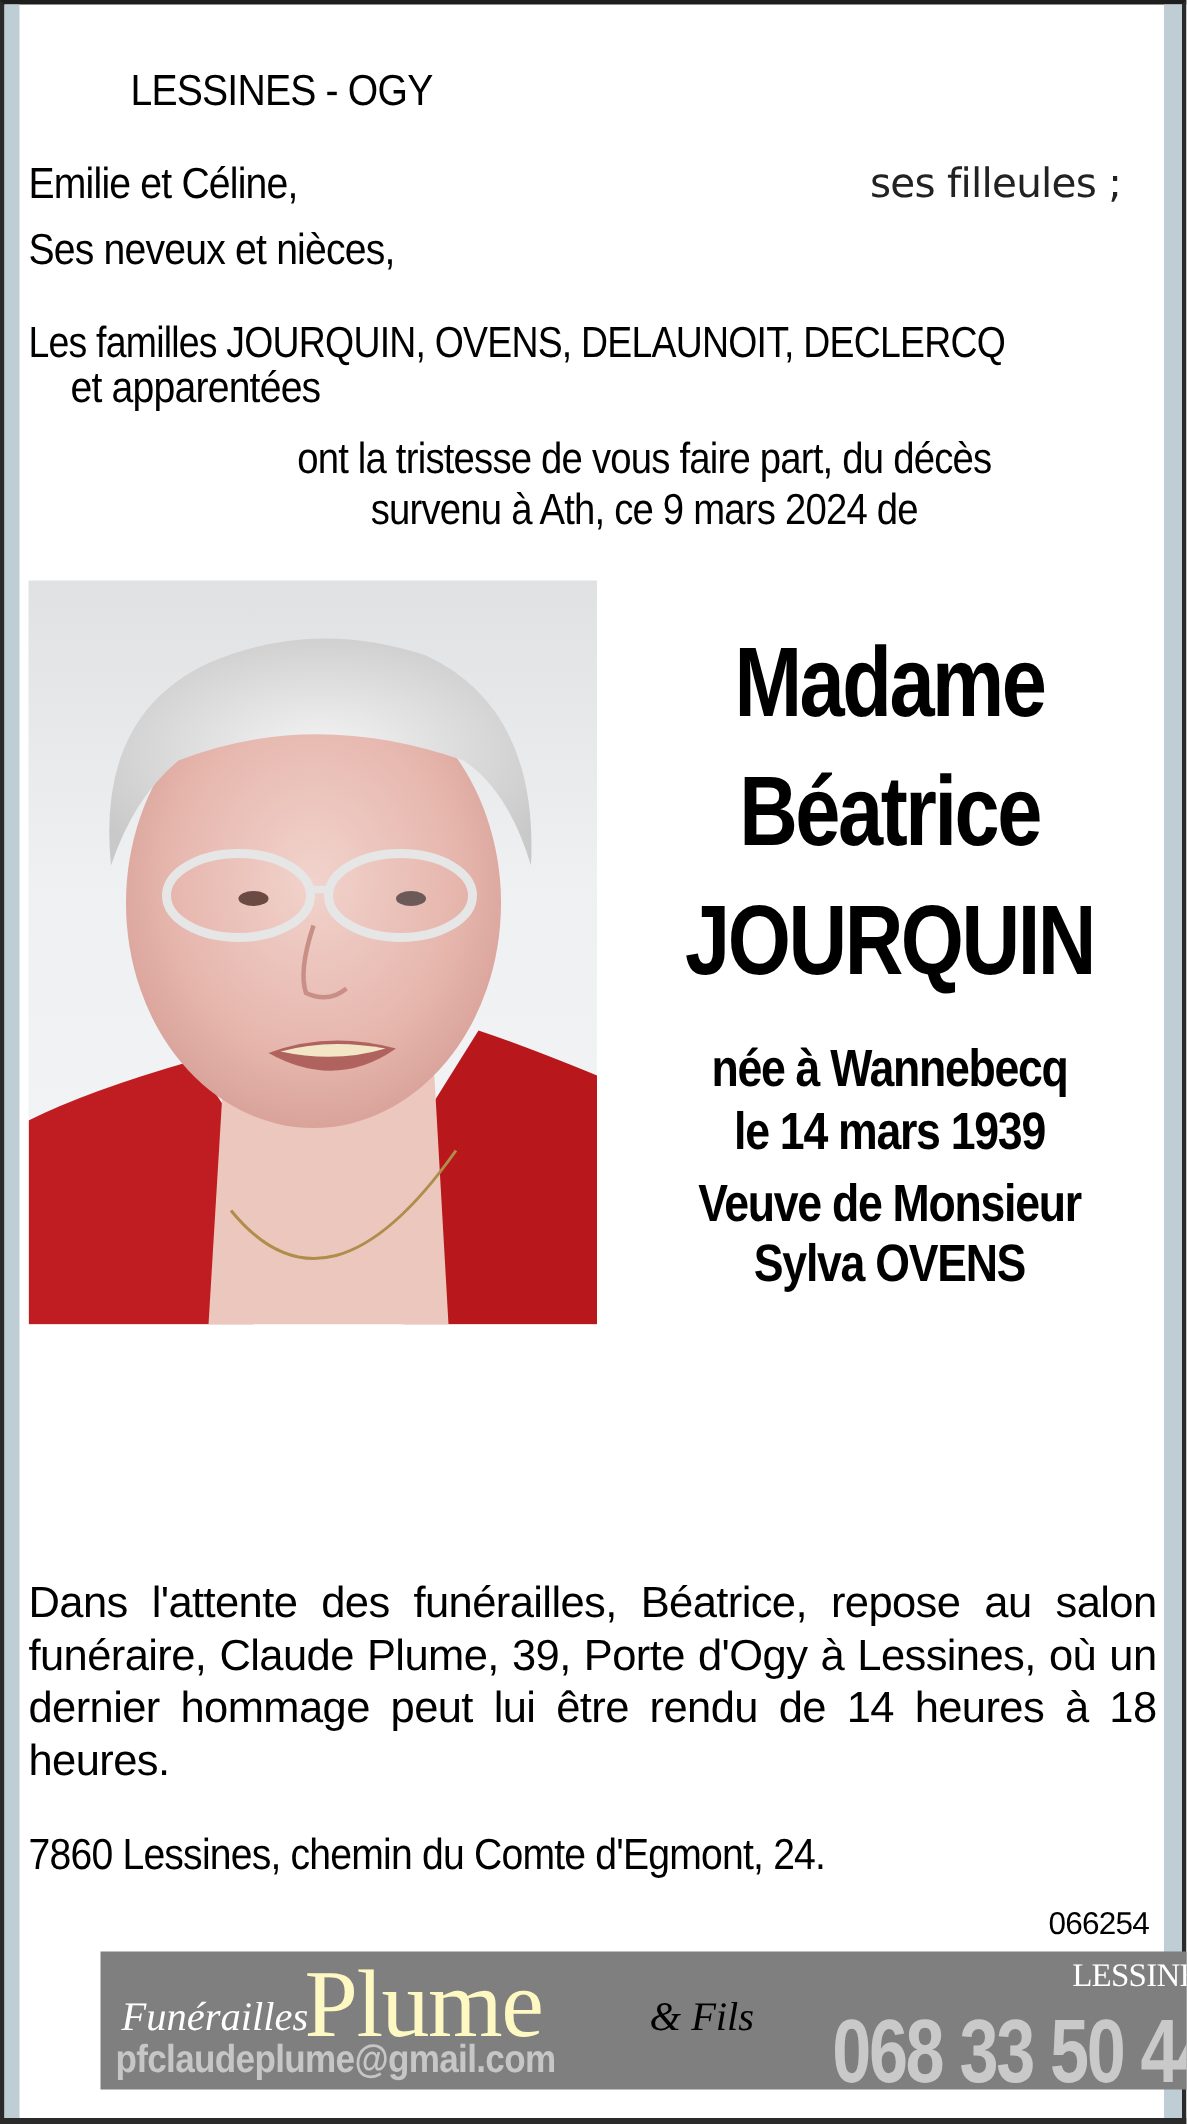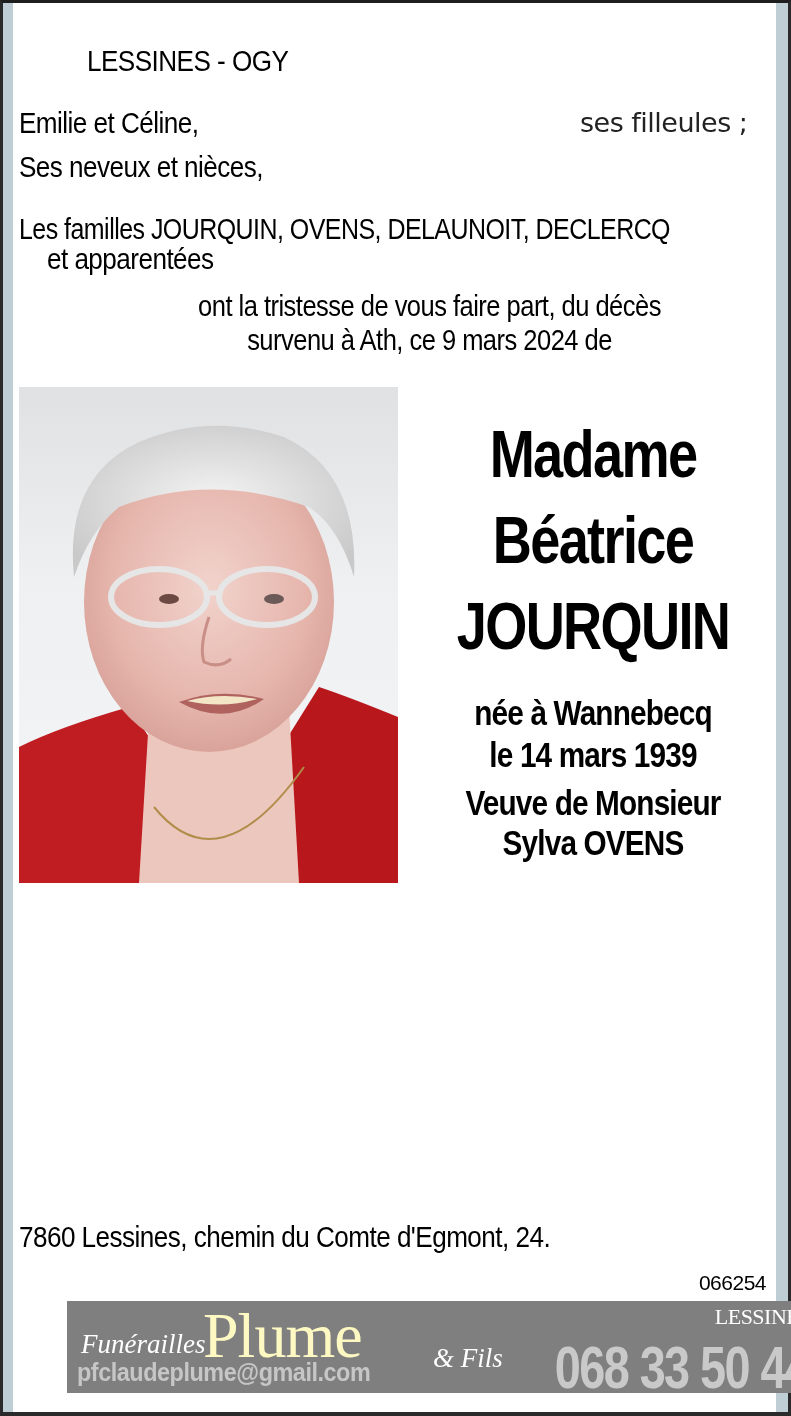--- a/index.html
+++ b/index.html
@@ -23,21 +23,21 @@
   .sub-block { position: absolute; left: 395px; top: 690px; width: 370px; text-align: center; font-weight: bold; font-size: 35px; letter-spacing: -1px; }
   .sub-block div { transform: scaleX(0.85); transform-origin: center top; white-space: nowrap; }
   .para { position: absolute; left: 6px; width: 752px; font-size: 29px; line-height: 35px; text-align: justify; letter-spacing: -0.4px; }
   .p1 { top: 912px; }
   .p2 { top: 1049px; }
   .addr { left: 6px; top: 1220px; }
   .ref { position: absolute; right: 10px; top: 1268px; font-size: 21px; letter-spacing: -0.5px; }
   .banner { position: absolute; left: 6px; top: 1298px; width: 750px; height: 92px; background: #7f7f7f; overflow: hidden; margin-left: 48px; }
   .b-fun { position: absolute; left: 14px; top: 28px; font-family: "Liberation Serif", serif; font-style: italic; color: #fff; font-size: 27px; }
   .b-plume { position: absolute; left: 136px; top: -2px; font-family: "Liberation Serif", serif; color: #fef9c3; font-size: 64px; letter-spacing: -1px; }
-  .b-fils { position: absolute; left: 366px; top: 42px; font-family: "Liberation Serif", serif; font-style: italic; color: #ffffff; font-size: 27px; }
+  .b-fils { position: absolute; left: 366px; top: 28px; font-family: "Liberation Serif", serif; font-style: italic; color: #000000; font-size: 27px; }
   .b-email { position: absolute; left: 10px; top: 56px; font-family: "Liberation Sans", sans-serif; font-weight: bold; color: #c6c6c6; font-size: 26px; transform: scaleX(0.9); transform-origin: left top; letter-spacing: -0.5px; }
   .b-city { position: absolute; right: 6px; top: 3px; font-family: "Liberation Serif", serif; color: #fff; font-size: 22px; letter-spacing: -0.5px; }
   .b-phone { position: absolute; right: 8px; top: 32px; font-family: "Liberation Sans", sans-serif; font-weight: bold; color: #c9c9c9; font-size: 60px; letter-spacing: -2px; transform: scaleX(0.78); transform-origin: right top; white-space: nowrap; }
 </style>
 </head>
 <body>
 
 <div class="frame"></div>
 <div class="strip-left"></div>
 <div class="strip-right"></div>
@@ -102,20 +102,21 @@
   </div>
 
   <div class="sub-block">
     <div style="line-height:40px;">née à Wannebecq</div>
     <div style="line-height:44px;">le 14 mars 1939</div>
     <div style="line-height:44px; margin-top:4px;">Veuve de Monsieur</div>
     <div style="line-height:36px;">Sylva OVENS</div>
   </div>
 
 
+  <div class="para p2">Dans l'attente des funérailles, Béatrice, repose au salon funéraire, Claude Plume, 39, Porte d'Ogy à Lessines, où un dernier hommage peut lui être rendu de 14 heures à 18 heures.</div>
 
   <div class="t narrow addr">7860 Lessines, chemin du Comte d'Egmont, 24.</div>
 
   <div class="ref">066254</div>
 
   <div class="banner">
     <div class="b-fun">Funérailles</div>
     <div class="b-plume">Plume</div>
     <div class="b-fils">&amp; Fils</div>
     <div class="b-email">pfclaudeplume@gmail.com</div>

